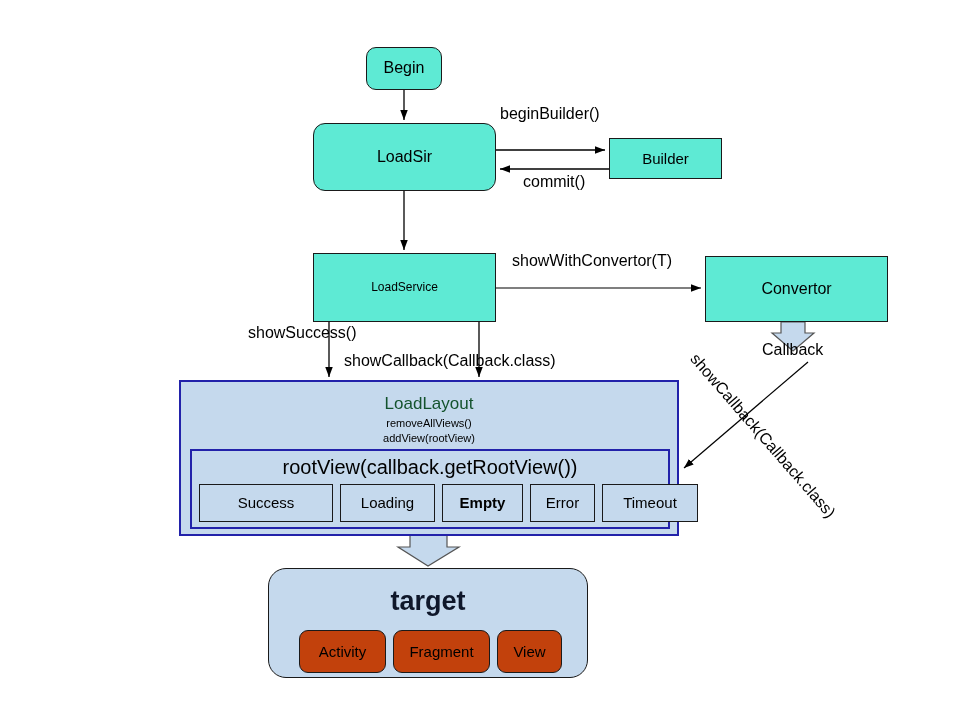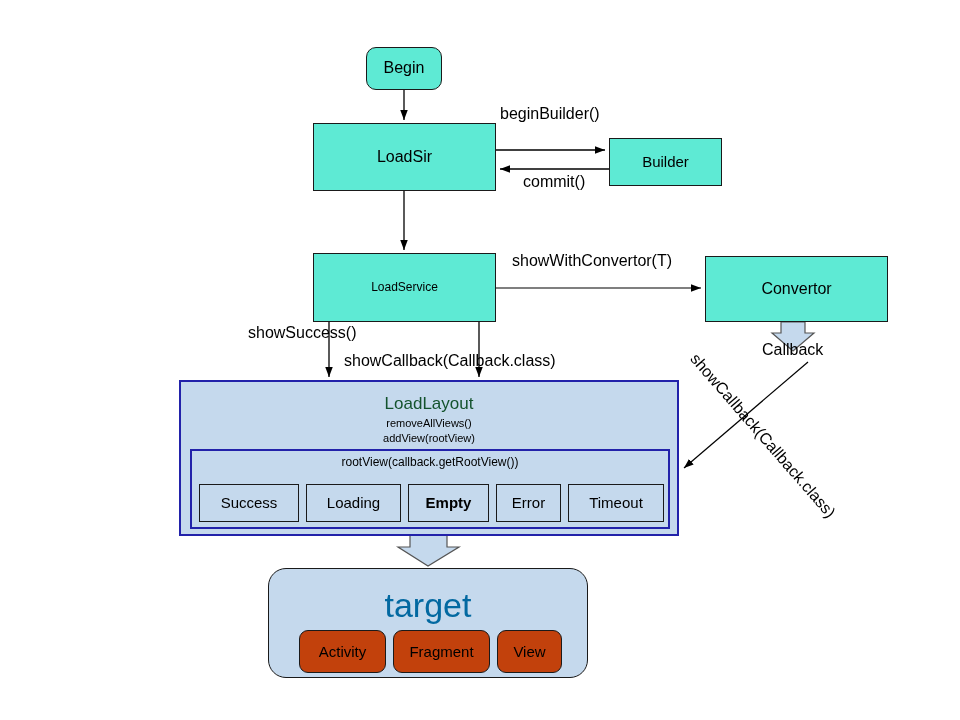--- a/index.html
+++ b/index.html
@@ -43,23 +43,24 @@
   .node.rounded-lg { border-radius: 10px; }
 
   
   #node-begin {
     left: 366px; top: 47px; width: 76px; height: 43px;
     font-size: 16px;
   }
   #node-loadsir {
     left: 313px; top: 123px; width: 183px; height: 68px;
     font-size: 16px;
+    border-radius: 12px;
   }
   #node-builder {
-    left: 609px; top: 138px; width: 113px; height: 48px;
+    left: 609px; top: 138px; width: 113px; height: 41px;
     font-size: 15px;
   }
   #node-loadservice {
     left: 313px; top: 253px; width: 183px; height: 69px;
     font-size: 12px;
   }
   #node-convertor {
     left: 705px; top: 256px; width: 183px; height: 66px;
     font-size: 16px;
   }
@@ -86,21 +87,21 @@
 
   #node-rootview {
     position: absolute;
     box-sizing: border-box;
     left: 9px; top: 67px; width: 480px; height: 80px;
     border: 2px solid #2222aa;
     background: #c5d9ed;
   }
   .rootview-title {
     text-align: center;
-    font-size: 12px;
+    font-size: 20px;
     padding-top: 5px;
     color: #000;
   }
   .state-row {
     position: absolute;
     left: 7px; top: 33px;
     display: flex;
     gap: 7px;
   }
   .state-box {
@@ -108,38 +109,39 @@
     height: 38px;
     background: #c5d9ed;
     border: 1px solid #1a1a1a;
     display: flex;
     align-items: center;
     justify-content: center;
     font-size: 15px;
     color: #000;
     padding: 0 10px;
   }
-  .state-box.w-success { width: 100px; }
+  .state-box.w-success { width: 134px; }
   .state-box.w-loading { width: 95px; }
   .state-box.w-empty   { width: 81px; font-weight: bold; }
   .state-box.w-error   { width: 65px; }
   .state-box.w-timeout { width: 96px; }
 
   #node-target {
     left: 268px; top: 568px; width: 320px; height: 110px;
     display: block;
     border: 1px solid #1a1a1a;
     border-radius: 18px;
     background: #c5d9ed;
   }
   .target-title {
     text-align: center;
-    font-size: 34px;
+    font-size: 27px;
     padding-top: 17px;
-    color: #0369a1;
+    color: #0f172a;
+    font-weight: bold;
   }
   .target-row {
     position: absolute;
     left: 30px; top: 61px;
     display: flex;
     gap: 7px;
   }
   .target-chip {
     box-sizing: border-box;
     height: 43px;

